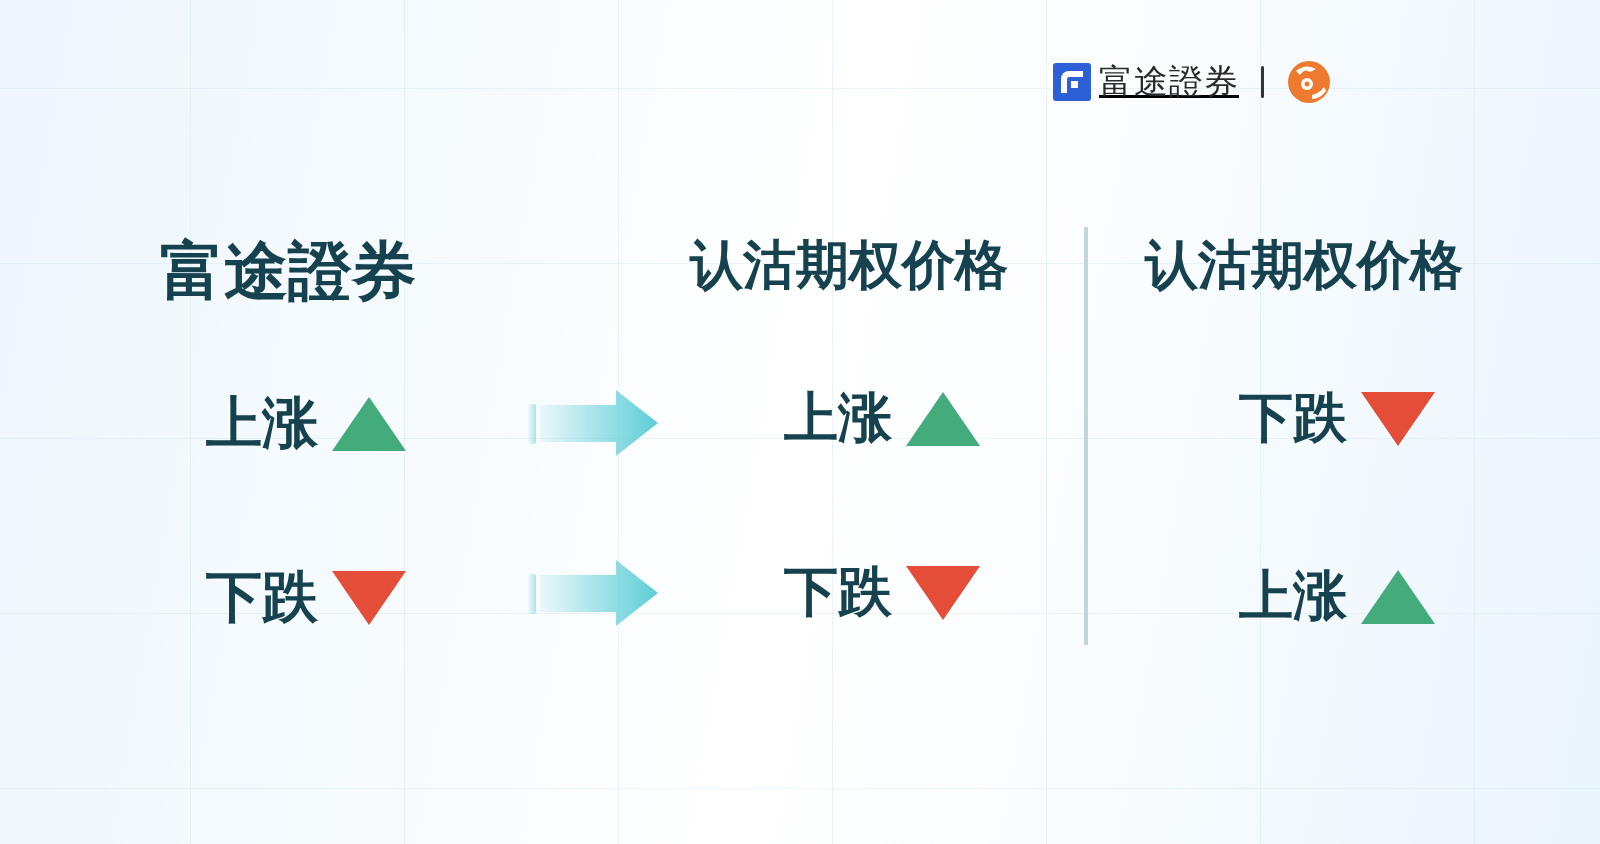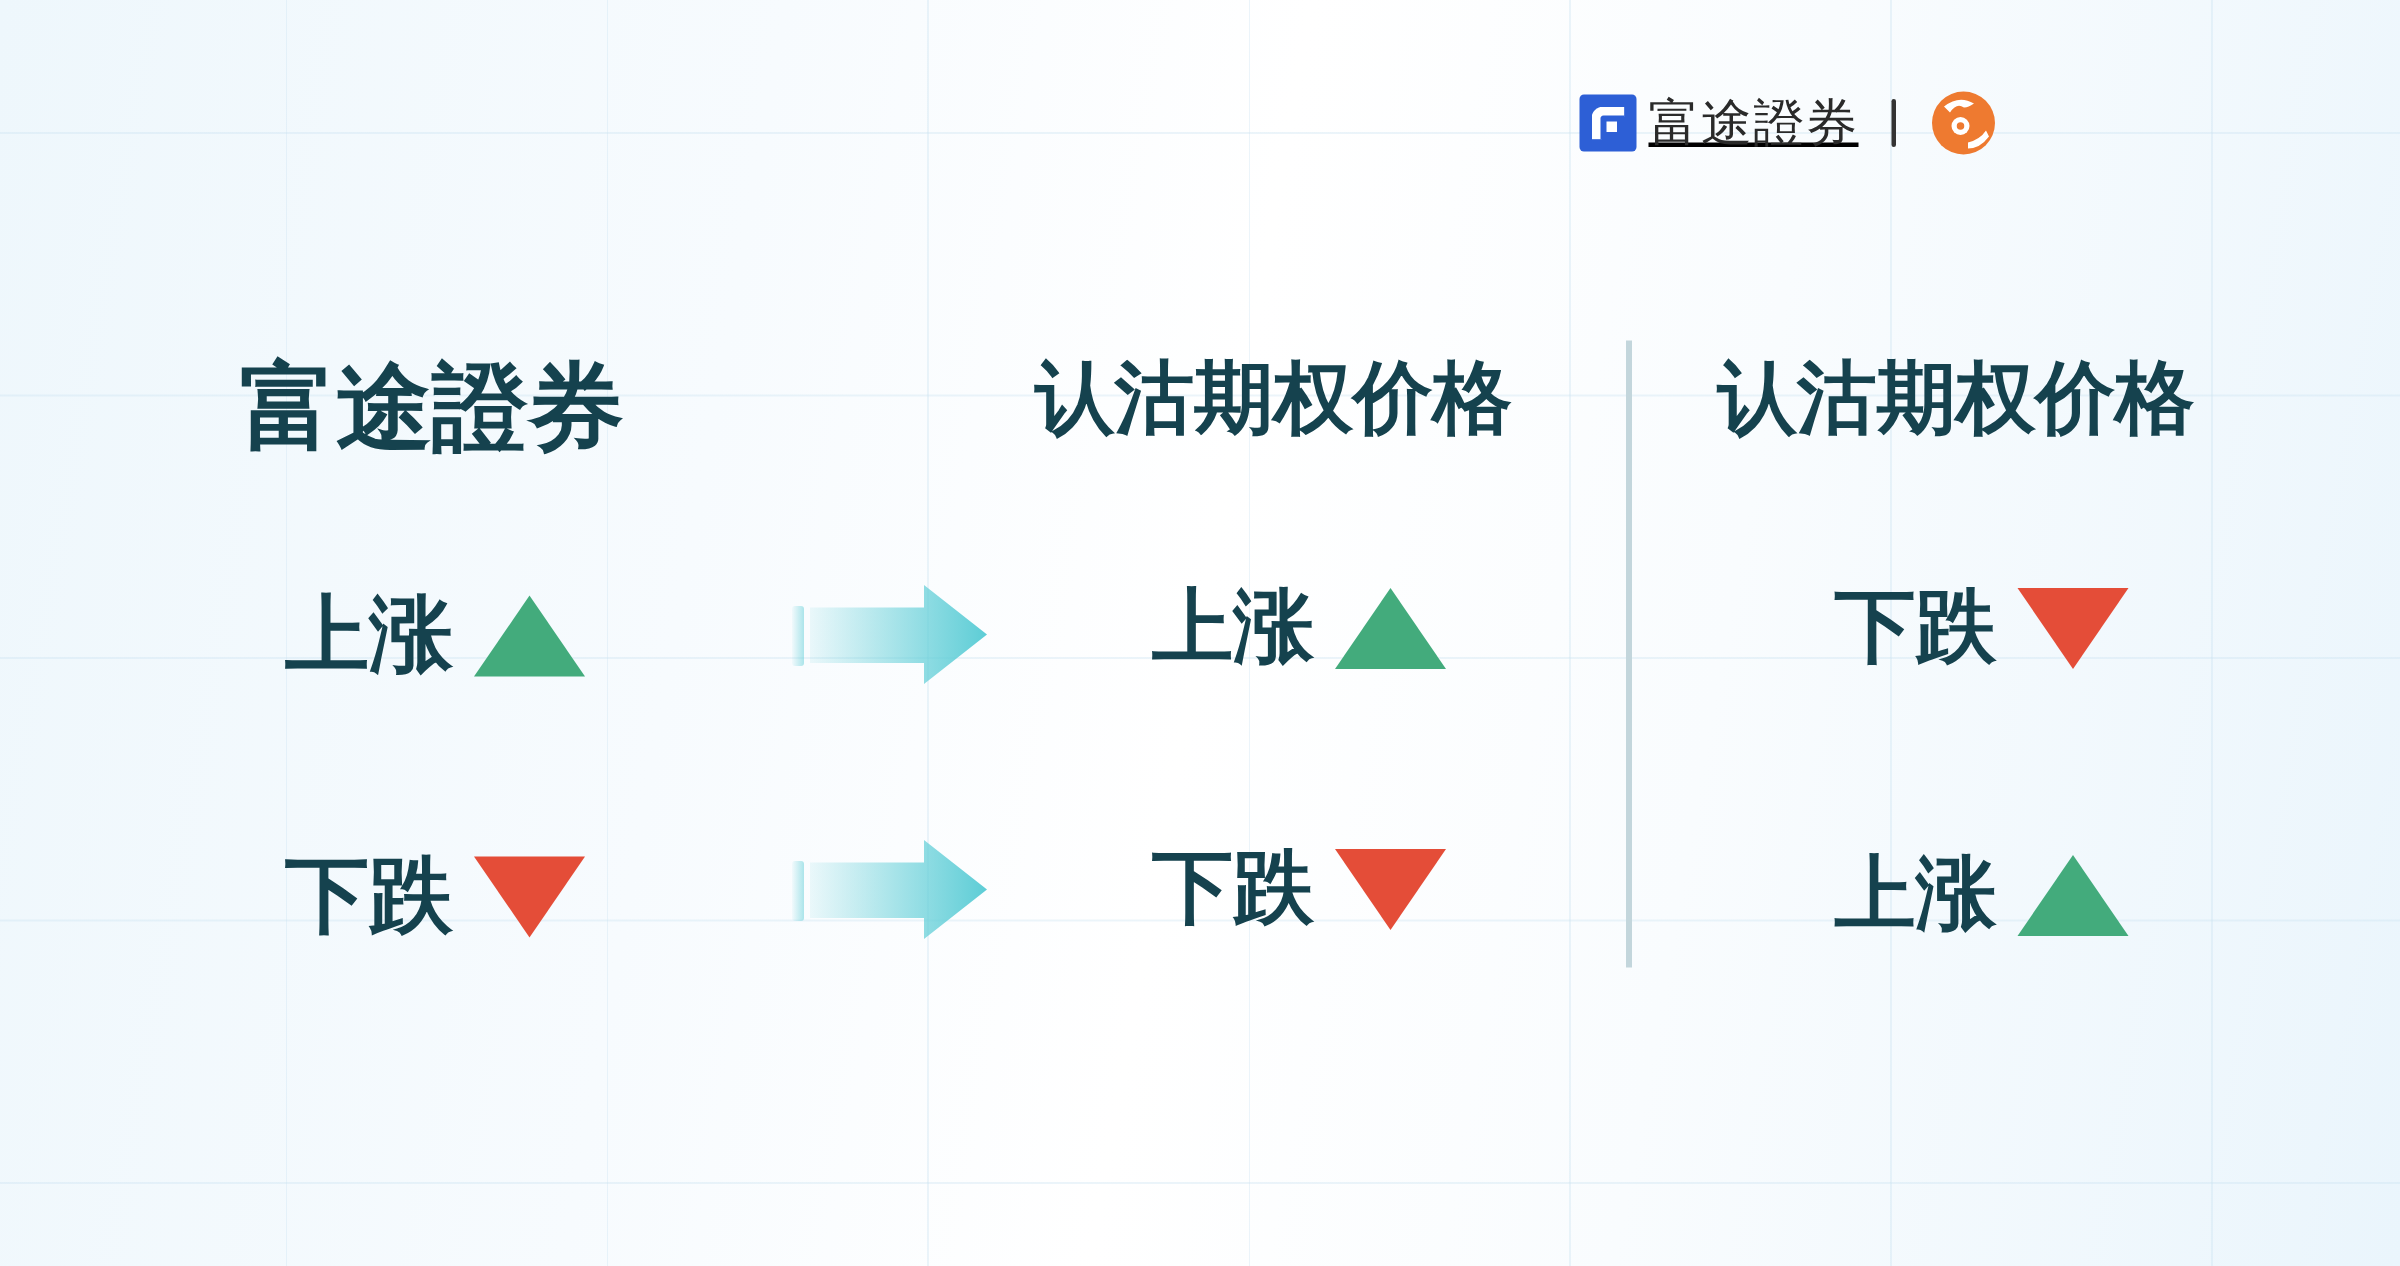--- a/index.html
+++ b/index.html
@@ -34,21 +34,21 @@
     .brand-text { font-size: 34px; color: #2a2a2a; margin-left: 8px; letter-spacing: 1px; }
     .sep { width: 3px; height: 32px; background: #333; margin: 0 22px; border-radius: 2px; }
     .niu-mark { width: 46px; height: 46px; position: relative; }
     .niu-mark svg { width: 46px; height: 46px; }
     .heading { position: absolute; color: #15424e; font-weight: bold; }
     .h-stock { left: 160px; top: 228px; font-size: 64px; }
     .h-call { left: 690px; top: 230px; font-size: 53px; }
     .h-put { left: 1145px; top: 230px; font-size: 53px; }
     .divider { position: absolute; left: 1084px; top: 227px; width: 4px; height: 418px; background: #c3d6dc; }
     .item { position: absolute; display: flex; align-items: center; color: #15424e; font-weight: bold; }
-    .item .lbl { font-size: 54px; }
+    .item .lbl { font-size: 54px; margin-left: 16px; }
     .item.big .lbl { font-size: 56px; }
     .tri { width: 0; height: 0; margin-left: 14px; }
     .tri.up { border-left: 37px solid transparent; border-right: 37px solid transparent; border-bottom: 54px solid #43ab7c; }
     .tri.down { border-left: 37px solid transparent; border-right: 37px solid transparent; border-top: 54px solid #e44d38; }
     .arrow { position: absolute; width: 140px; height: 70px; }
   </style>
 </head>
 <body>
 
 <div class="grid"></div>

